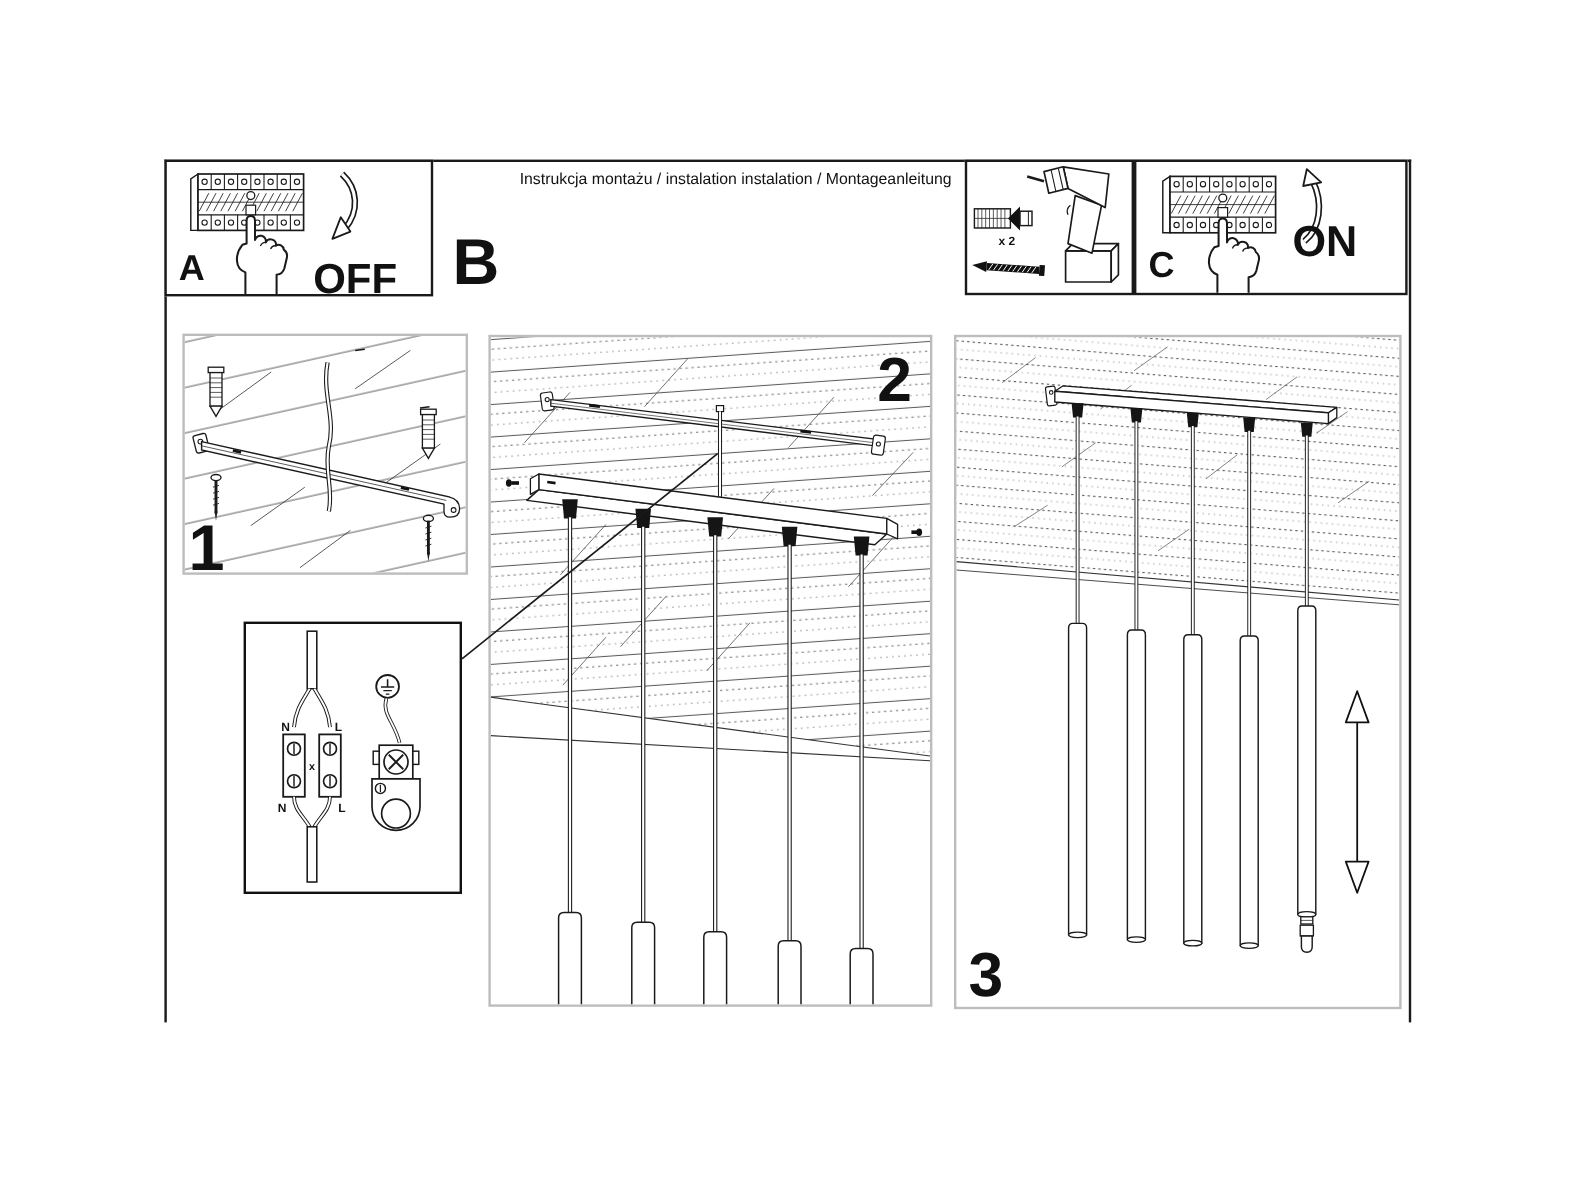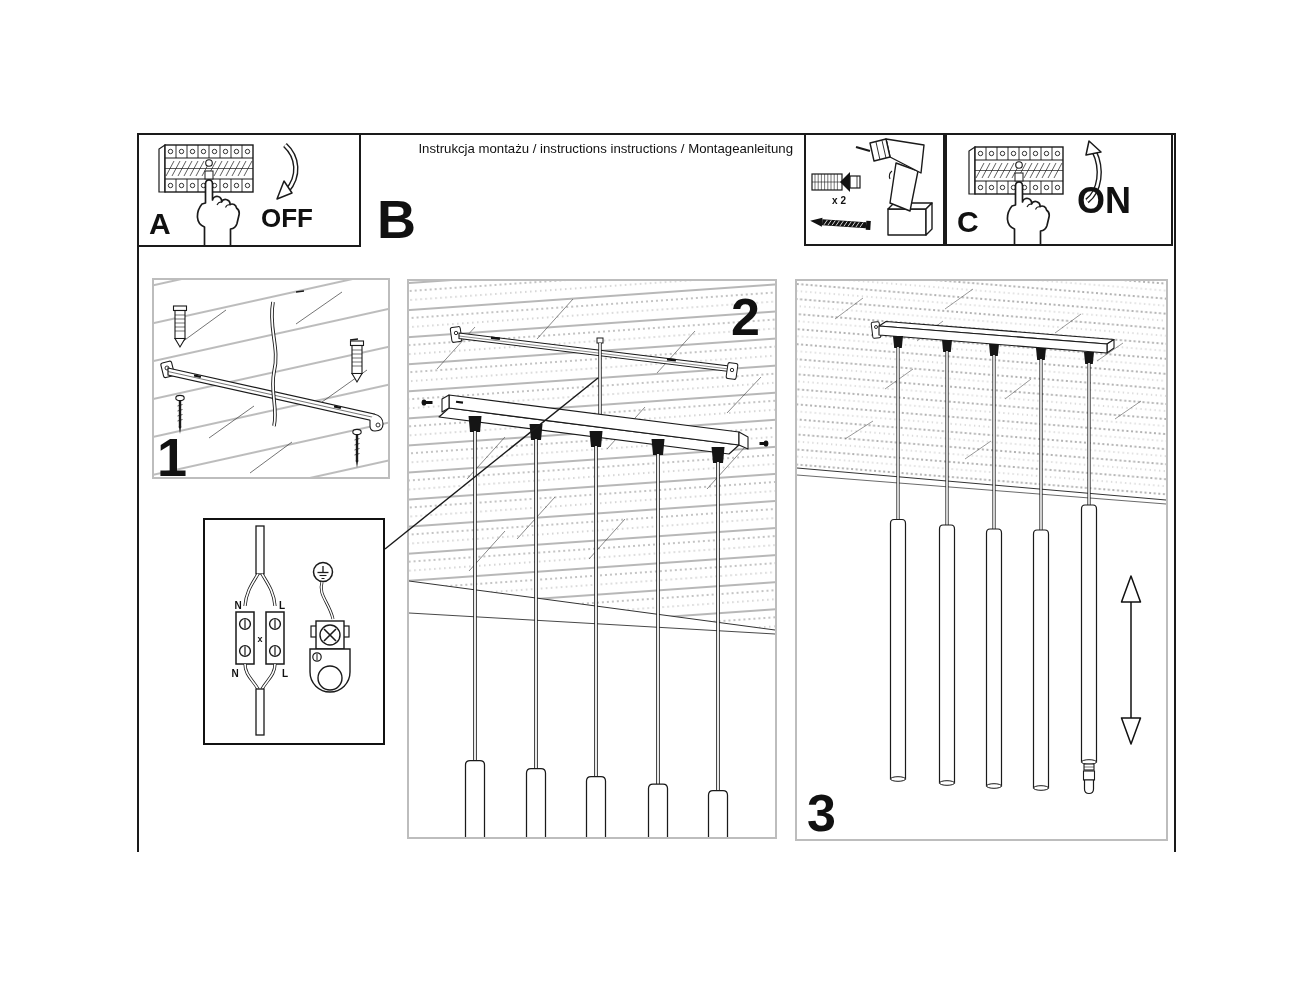--- a/index.html
+++ b/index.html
@@ -95,25 +95,25 @@
         <path fill="#fff" stroke="#1a1a1a" stroke-width="1.7" stroke-linejoin="round" d="M -3.5,23 L -3.5,4 Q -3.5,0 0,0 Q 3.5,0 3.5,4 L 3.5,20 a 4.5,4.5 0 0 1 9,2 a 4.5,4.5 0 0 1 8.5,2.5 a 4.5,4.5 0 0 1 6.5,3.5 q 3.5,2.5 2.5,7 l -2,8.5 q -1.5,5 -6.5,5.5 l 0,17 l -26,0 l 0,-19 q -6.5,-2.5 -7,-9.5 q -0.5,-7.5 4.5,-13.5 z"></path>
         <path fill="none" stroke="#1a1a1a" stroke-width="1.1" d="M8,25 q1.5,-3.5 5,-3 M16.5,27.5 q1.5,-3.5 5,-2.5"></path>
       </g>
       <g>
         <path d="M146,10 C159,22 161,41 148,56" fill="none" stroke="#1a1a1a" stroke-width="5.4"></path>
         <path d="M146,10 C159,22 161,41 148,56" fill="none" stroke="#fff" stroke-width="2.6"></path>
         <polygon points="138,64 153,58 145,46" fill="#fff" stroke="#1a1a1a" stroke-width="1.5" stroke-linejoin="round"></polygon>
       </g>
     </svg>
     <div class="lbl" style="left:10px;top:74px;font-size:30px;">A</div>
-    <div class="lbl" style="left:122px;top:70px;font-size:26px;">OFF</div>
+    <div class="lbl" style="left:122px;top:80px;font-size:35px;">OFF</div>
   </div>
 
   <div class="abs title-block">
-    <div>Instrukcja montażu / instructions instructions / Montageanleitung</div>
+    <div>Instrukcja montażu / instalation instalation / Montageanleitung</div>
   </div>
   <div class="lbl" style="left:377px;top:192px;font-size:54px;">B</div>
 
   <div class="abs hbox box-tools">
     <svg width="137" height="109" viewBox="0 0 137 109">
       <g fill="#fff" stroke="#1a1a1a" stroke-width="1.4" stroke-linejoin="round">
         <polygon points="82,74 120,74 120,100 82,100"></polygon>
         <polygon points="82,74 88,68 126,68 120,74"></polygon>
         <polygon points="120,74 126,68 126,94 120,100"></polygon>
         <polygon points="90,28 112,36 104,76 84,68"></polygon>

